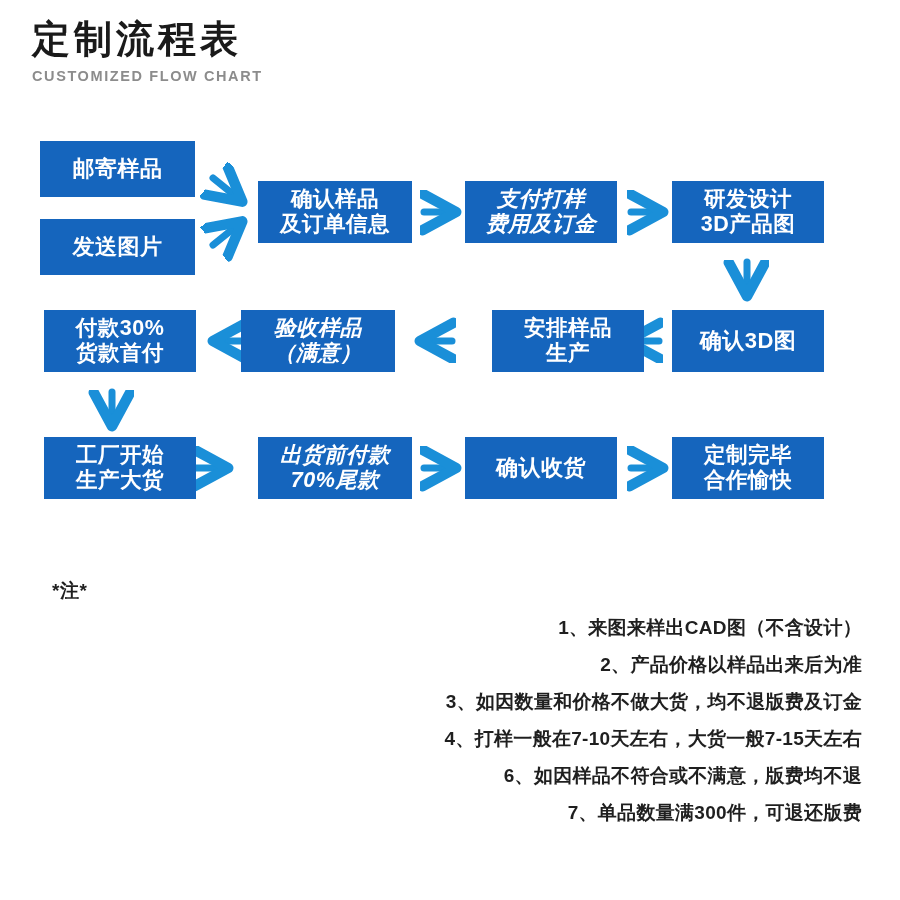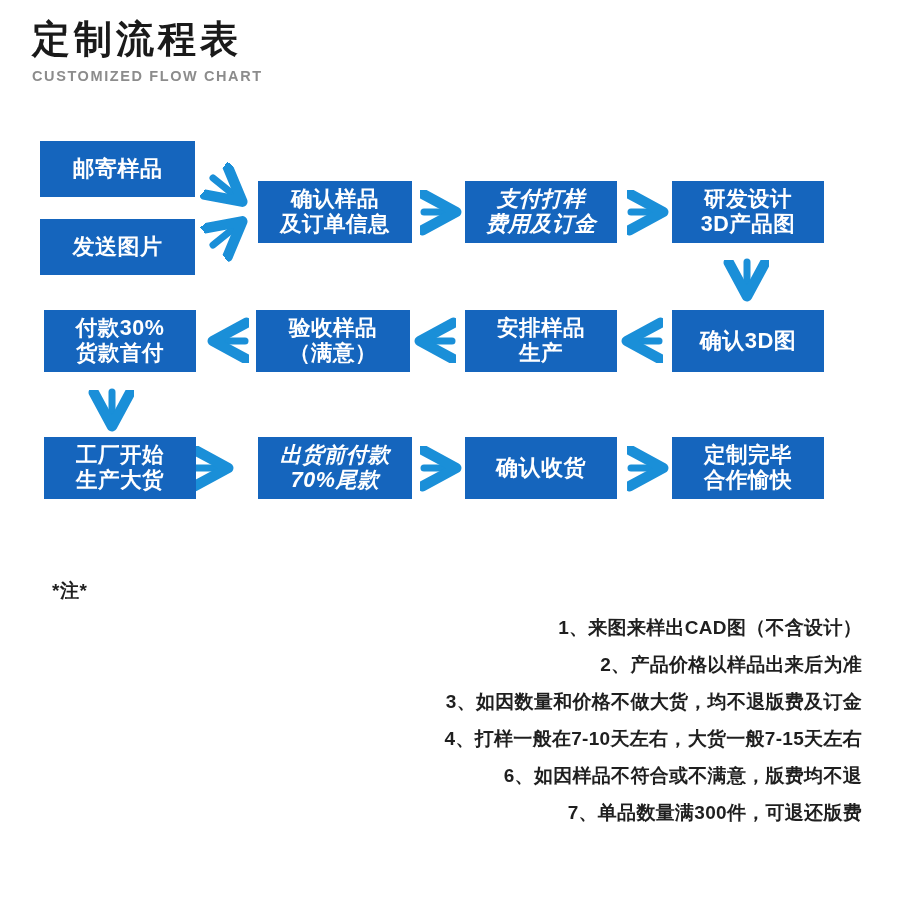--- a/index.html
+++ b/index.html
@@ -169,23 +169,23 @@
   <div class="node" style="left:40px;  top:141px; width:155px; height:56px;">邮寄样品</div>
   <div class="node" style="left:40px;  top:219px; width:155px; height:56px;">发送图片</div>
   <div class="node two-line" style="left:258px; top:181px; width:154px; height:62px;">确认样品
 及订单信息</div>
   <div class="node two-line" style="left:465px; top:181px; width:152px; height:62px;font-style:italic;">支付打样
 费用及订金</div>
   <div class="node two-line" style="left:672px; top:181px; width:152px; height:62px;">研发设计
 3D产品图</div>
 
   <div class="node" style="left:672px; top:310px; width:152px; height:62px;">确认3D图</div>
-  <div class="node two-line" style="left:465px; top:310px; width:152px; height:62px;">安排样品
+  <div class="node two-line" style="left:492px; top:310px; width:152px; height:62px;">安排样品
 生产</div>
-  <div class="node two-line" style="left:256px; top:310px; width:154px; height:62px;">验收样品
+  <div class="node two-line" style="left:241px; top:310px; width:154px; height:62px;font-style:italic;">验收样品
 （满意）</div>
   <div class="node two-line" style="left:44px;  top:310px; width:152px; height:62px;">付款30%
 货款首付</div>
 
   <div class="node two-line" style="left:44px;  top:437px; width:152px; height:62px;">工厂开始
 生产大货</div>
   <div class="node two-line" style="left:258px; top:437px; width:154px; height:62px;font-style:italic;">出货前付款
 70%尾款</div>
   <div class="node" style="left:465px; top:437px; width:152px; height:62px;">确认收货</div>
   <div class="node two-line" style="left:672px; top:437px; width:152px; height:62px;">定制完毕

